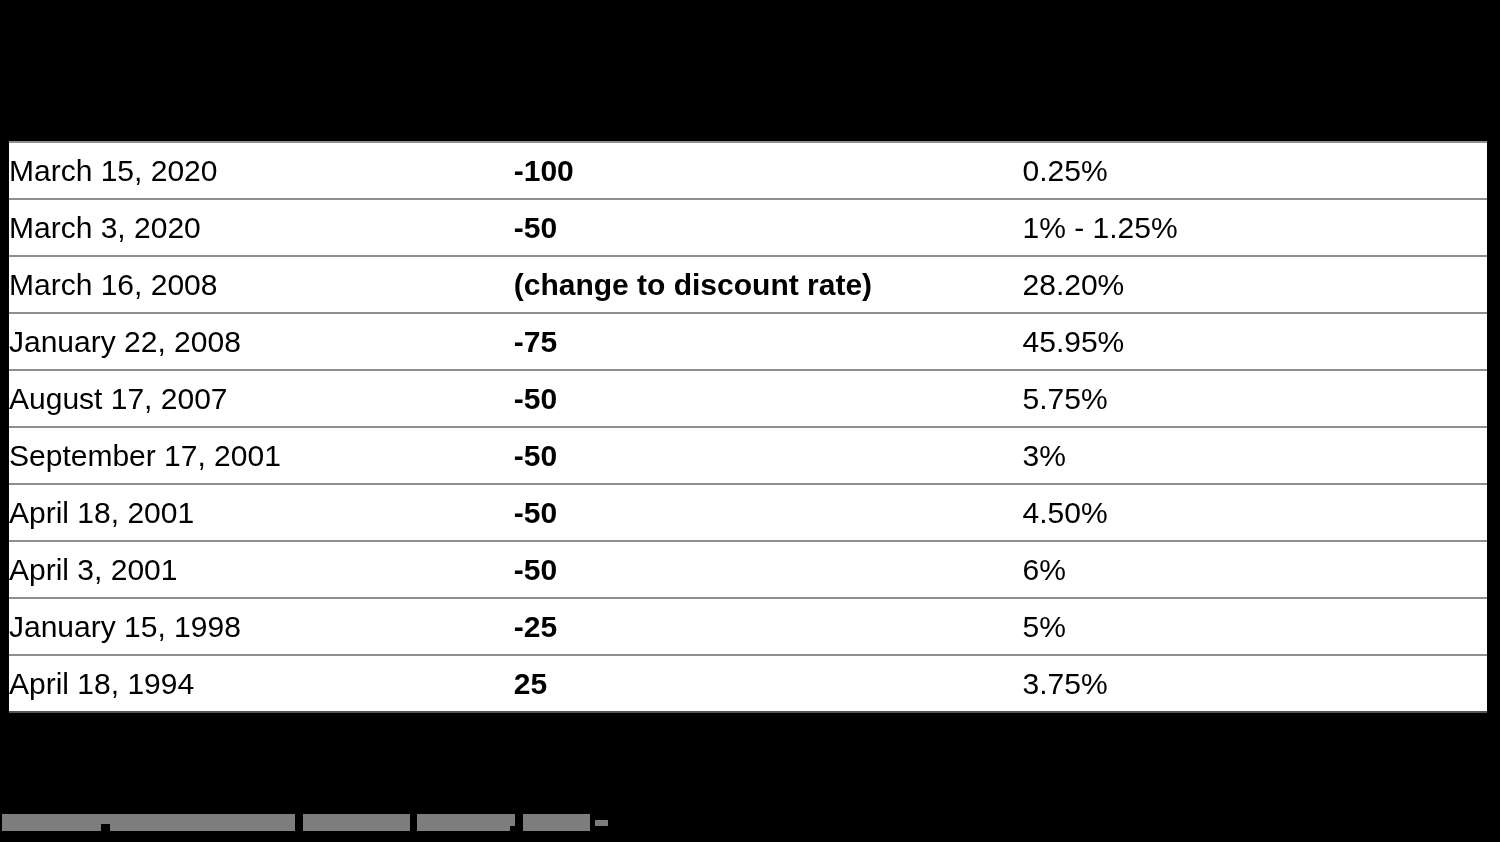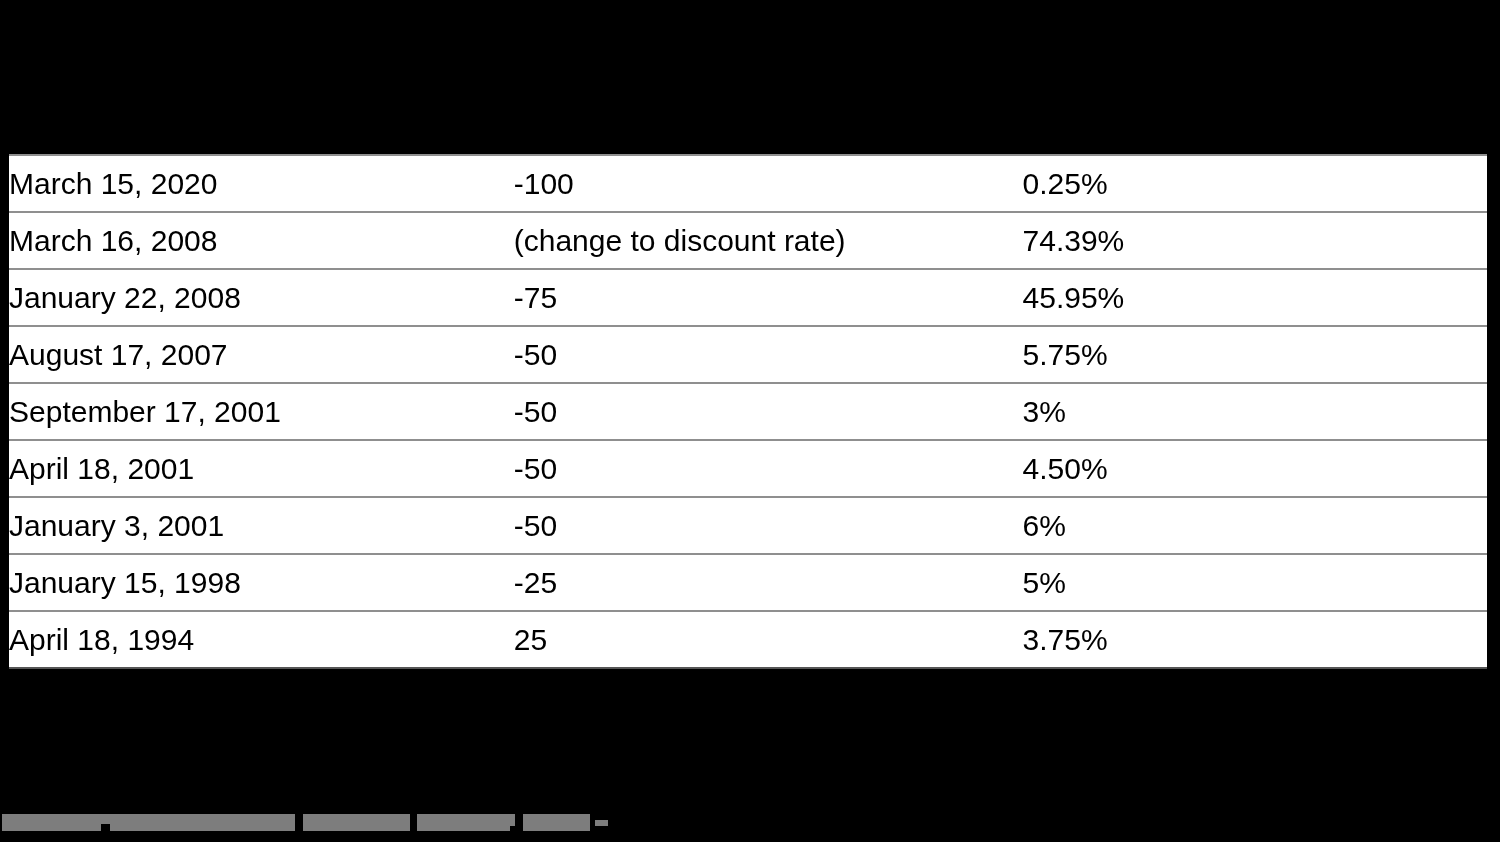--- a/index.html
+++ b/index.html
@@ -12,21 +12,21 @@
     position: relative;
     width: 1500px;
     height: 842px;
     background: #000000;
     overflow: hidden;
   }
   
   .table-wrap {
     position: absolute;
     left: 9px;
-    top: 154px;
+    top: 141px;
     width: 1478px;
   }
   table.rate-table {
     width: 100%;
     border-collapse: collapse;
     background: #ffffff;
     table-layout: fixed;
   }
   table.rate-table tr {
     border-top: 2px solid #8f8f8f;
@@ -39,21 +39,21 @@
     height: 55px;
     padding: 0;
     font-size: 30px;
     line-height: 55px;
     color: #000000;
     white-space: nowrap;
     overflow: hidden;
     vertical-align: middle;
   }
   td.c1 { width: 489px; padding-left: 24px; }
-  td.c2 { width: 493px; padding-left: 22px; }
+  td.c2 { width: 493px; padding-left: 22px; font-weight: bold; }
   td.c3 { width: 450px; padding-left: 22px; }
 
   
   .footer {
     position: absolute;
     left: 0;
     top: 814px;
     width: 620px;
     height: 20px;
   }
@@ -93,26 +93,31 @@
   <div class="table-wrap">
     <table class="rate-table">
       <tbody>
 
           <tr>
             <td class="c1">March 15, 2020</td>
             <td class="c2">-100</td>
             <td class="c3">0.25%</td>
           </tr>
 
+          <tr>
+            <td class="c1">March 3, 2020</td>
+            <td class="c2">-50</td>
+            <td class="c3">1% - 1.25%</td>
+          </tr>
 
 
           <tr>
             <td class="c1">March 16, 2008</td>
             <td class="c2">(change to discount rate)</td>
-            <td class="c3">74.39%</td>
+            <td class="c3">28.20%</td>
           </tr>
 
           <tr>
             <td class="c1">January 22, 2008</td>
             <td class="c2">-75</td>
             <td class="c3">45.95%</td>
           </tr>
 
           <tr>
             <td class="c1">August 17, 2007</td>
@@ -126,21 +131,21 @@
             <td class="c3">3%</td>
           </tr>
 
           <tr>
             <td class="c1">April 18, 2001</td>
             <td class="c2">-50</td>
             <td class="c3">4.50%</td>
           </tr>
 
           <tr>
-            <td class="c1">January 3, 2001</td>
+            <td class="c1">April 3, 2001</td>
             <td class="c2">-50</td>
             <td class="c3">6%</td>
           </tr>
 
           <tr>
             <td class="c1">January 15, 1998</td>
             <td class="c2">-25</td>
             <td class="c3">5%</td>
           </tr>
 

